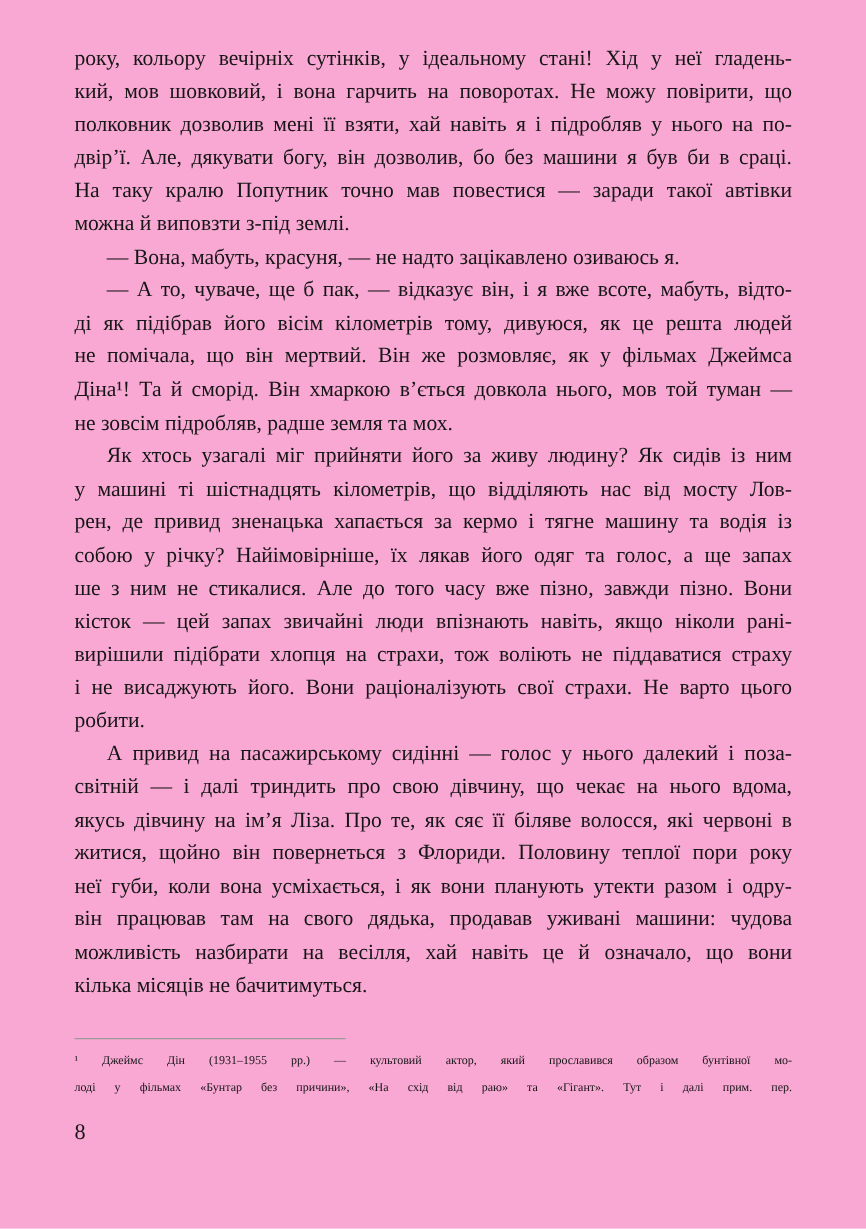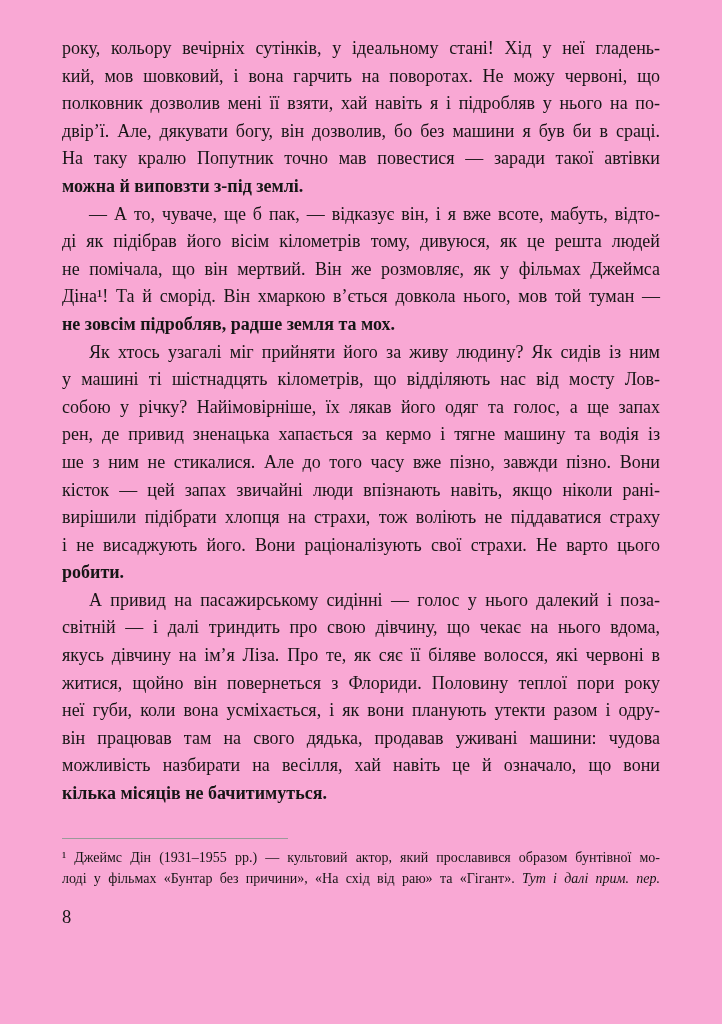--- a/index.html
+++ b/index.html
@@ -26,75 +26,76 @@
   .paragraph {
     margin: 0;
   }
   .line {
     text-align: justify;
     text-align-last: justify;
     white-space: normal;
   }
   .line.par-last {
     text-align-last: left;
-    font-weight: bold;
   }
   .line.indent {
     text-indent: 27px;
   }
   .footnote-rule {
     width: 226px;
     height: 0;
     border-top: 1.5px solid #9a9a9a;
     margin-top: 30px;
   }
   .footnote {
     margin-top: 8px;
-    font-size: 14px;
+    font-size: 10px;
     line-height: 21.5px;
   }
   .fn-line {
     text-align: justify;
     text-align-last: justify;
   }
   .fn-line .italic {
-    font-style: italic;
   }
   .page-number {
     margin-top: 16px;
     font-size: 18.5px;
     line-height: 22px;
     text-align: left;
   }
 </style>
 </head>
 <body>
 
 <div class="page">
   <div class="body-text">
       <div class="paragraph">
         <div class="line">року, кольору вечірніх сутінків, у ідеальному стані! Хід у неї гладень-</div>
-        <div class="line">кий, мов шовковий, і вона гарчить на поворотах. Не можу червоні, що</div>
+        <div class="line">кий, мов шовковий, і вона гарчить на поворотах. Не можу повірити, що</div>
         <div class="line">полковник дозволив мені її взяти, хай навіть я і підробляв у нього на по-</div>
         <div class="line">двір’ї. Але, дякувати богу, він дозволив, бо без машини я був би в сраці.</div>
         <div class="line">На таку кралю Попутник точно мав повестися — заради такої автівки</div>
         <div class="line par-last">можна й виповзти з-під землі.</div>
+      </div>
+      <div class="paragraph">
+        <div class="line indent par-last">— Вона, мабуть, красуня, — не надто зацікавлено озиваюсь я.</div>
       </div>
       <div class="paragraph">
         <div class="line indent">— А то, чуваче, ще б пак, — відказує він, і я вже всоте, мабуть, відто-</div>
         <div class="line">ді як підібрав його вісім кілометрів тому, дивуюся, як це решта людей</div>
         <div class="line">не помічала, що він мертвий. Він же розмовляє, як у фільмах Джеймса</div>
         <div class="line">Діна¹! Та й сморід. Він хмаркою в’ється довкола нього, мов той туман —</div>
         <div class="line par-last">не зовсім підробляв, радше земля та мох.</div>
       </div>
       <div class="paragraph">
         <div class="line indent">Як хтось узагалі міг прийняти його за живу людину? Як сидів із ним</div>
         <div class="line">у машині ті шістнадцять кілометрів, що відділяють нас від мосту Лов-</div>
+        <div class="line">рен, де привид зненацька хапається за кермо і тягне машину та водія із</div>
         <div class="line">собою у річку? Найімовірніше, їх лякав його одяг та голос, а ще запах</div>
-        <div class="line">рен, де привид зненацька хапається за кермо і тягне машину та водія із</div>
         <div class="line">ше з ним не стикалися. Але до того часу вже пізно, завжди пізно. Вони</div>
         <div class="line">кісток — цей запах звичайні люди впізнають навіть, якщо ніколи рані-</div>
         <div class="line">вирішили підібрати хлопця на страхи, тож воліють не піддаватися страху</div>
         <div class="line">і не висаджують його. Вони раціоналізують свої страхи. Не варто цього</div>
         <div class="line par-last">робити.</div>
       </div>
       <div class="paragraph">
         <div class="line indent">А привид на пасажирському сидінні — голос у нього далекий і поза-</div>
         <div class="line">світній — і далі триндить про свою дівчину, що чекає на нього вдома,</div>
         <div class="line">якусь дівчину на ім’я Ліза. Про те, як сяє її біляве волосся, які червоні в</div>

